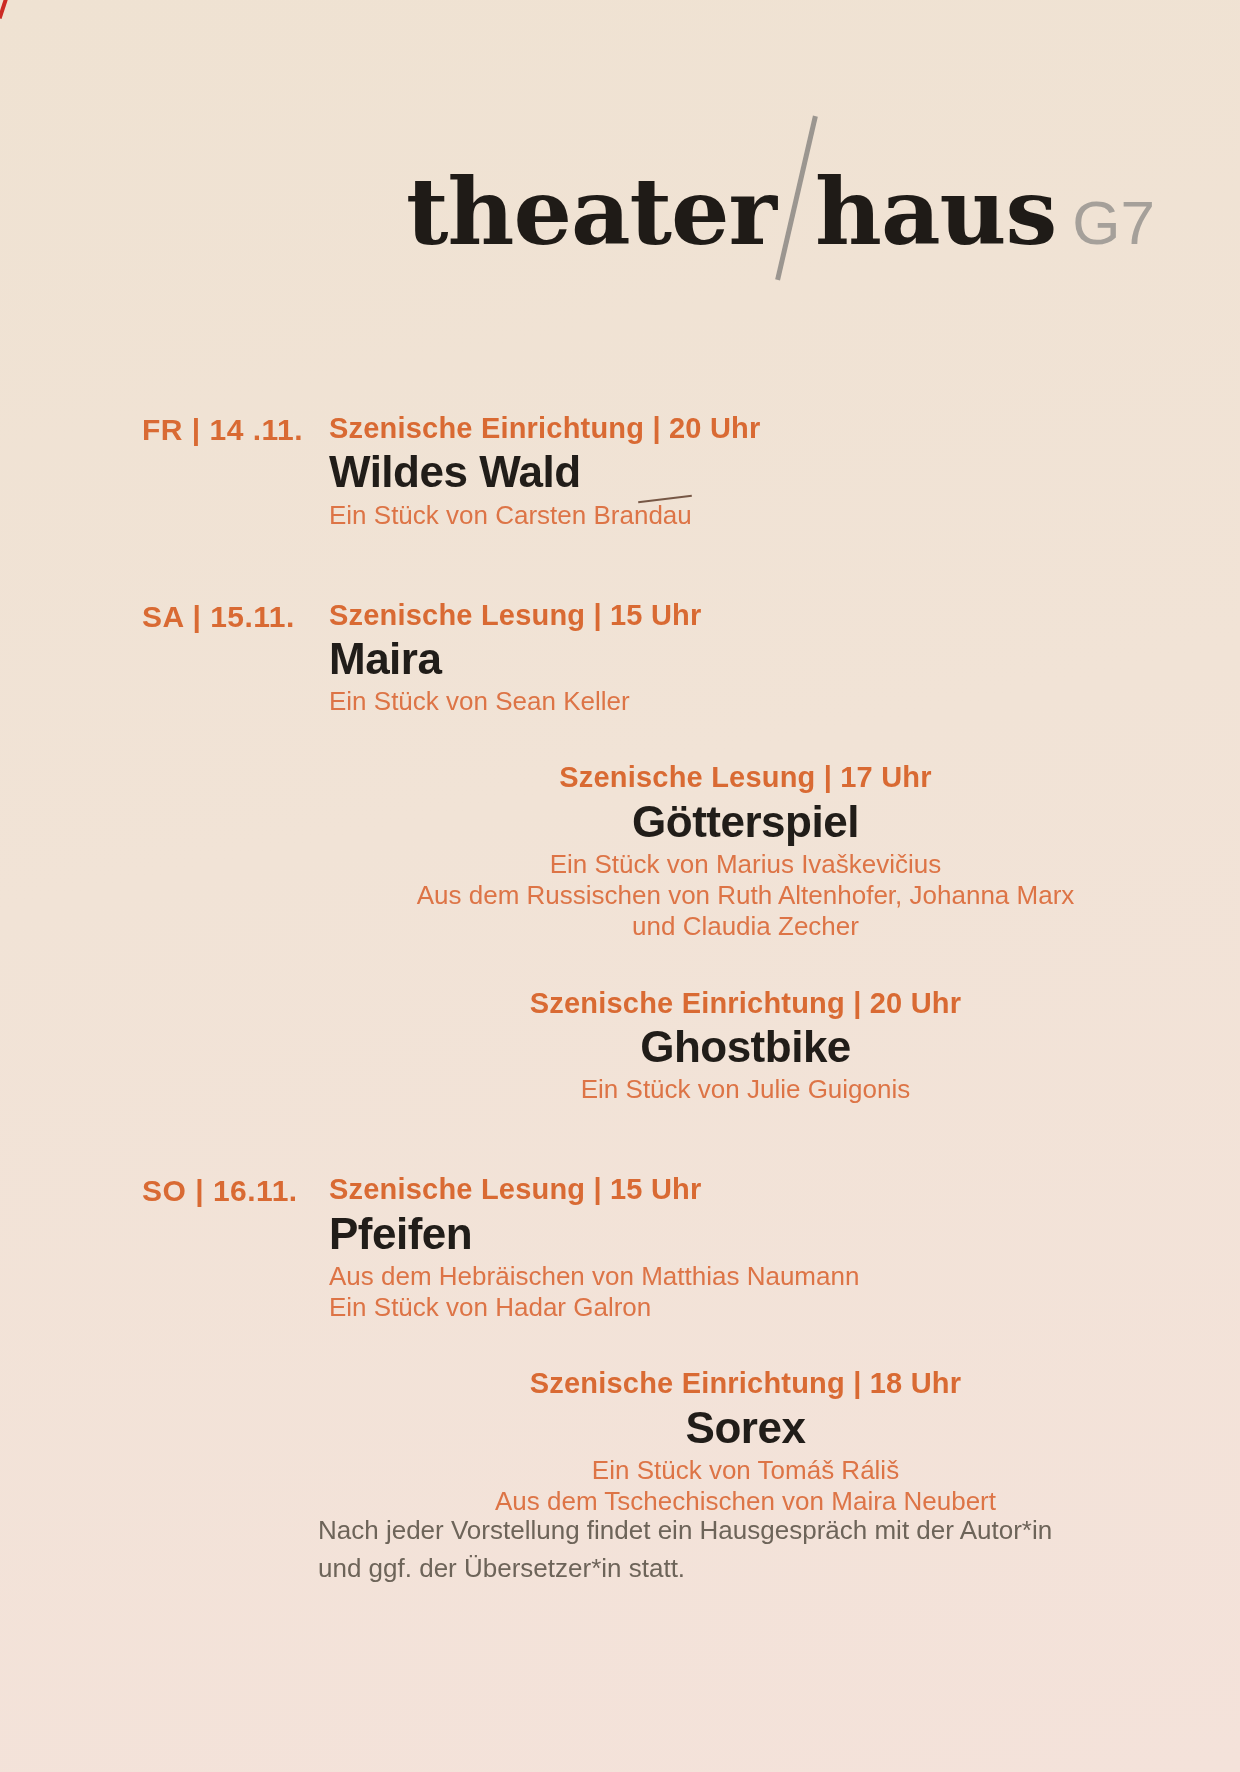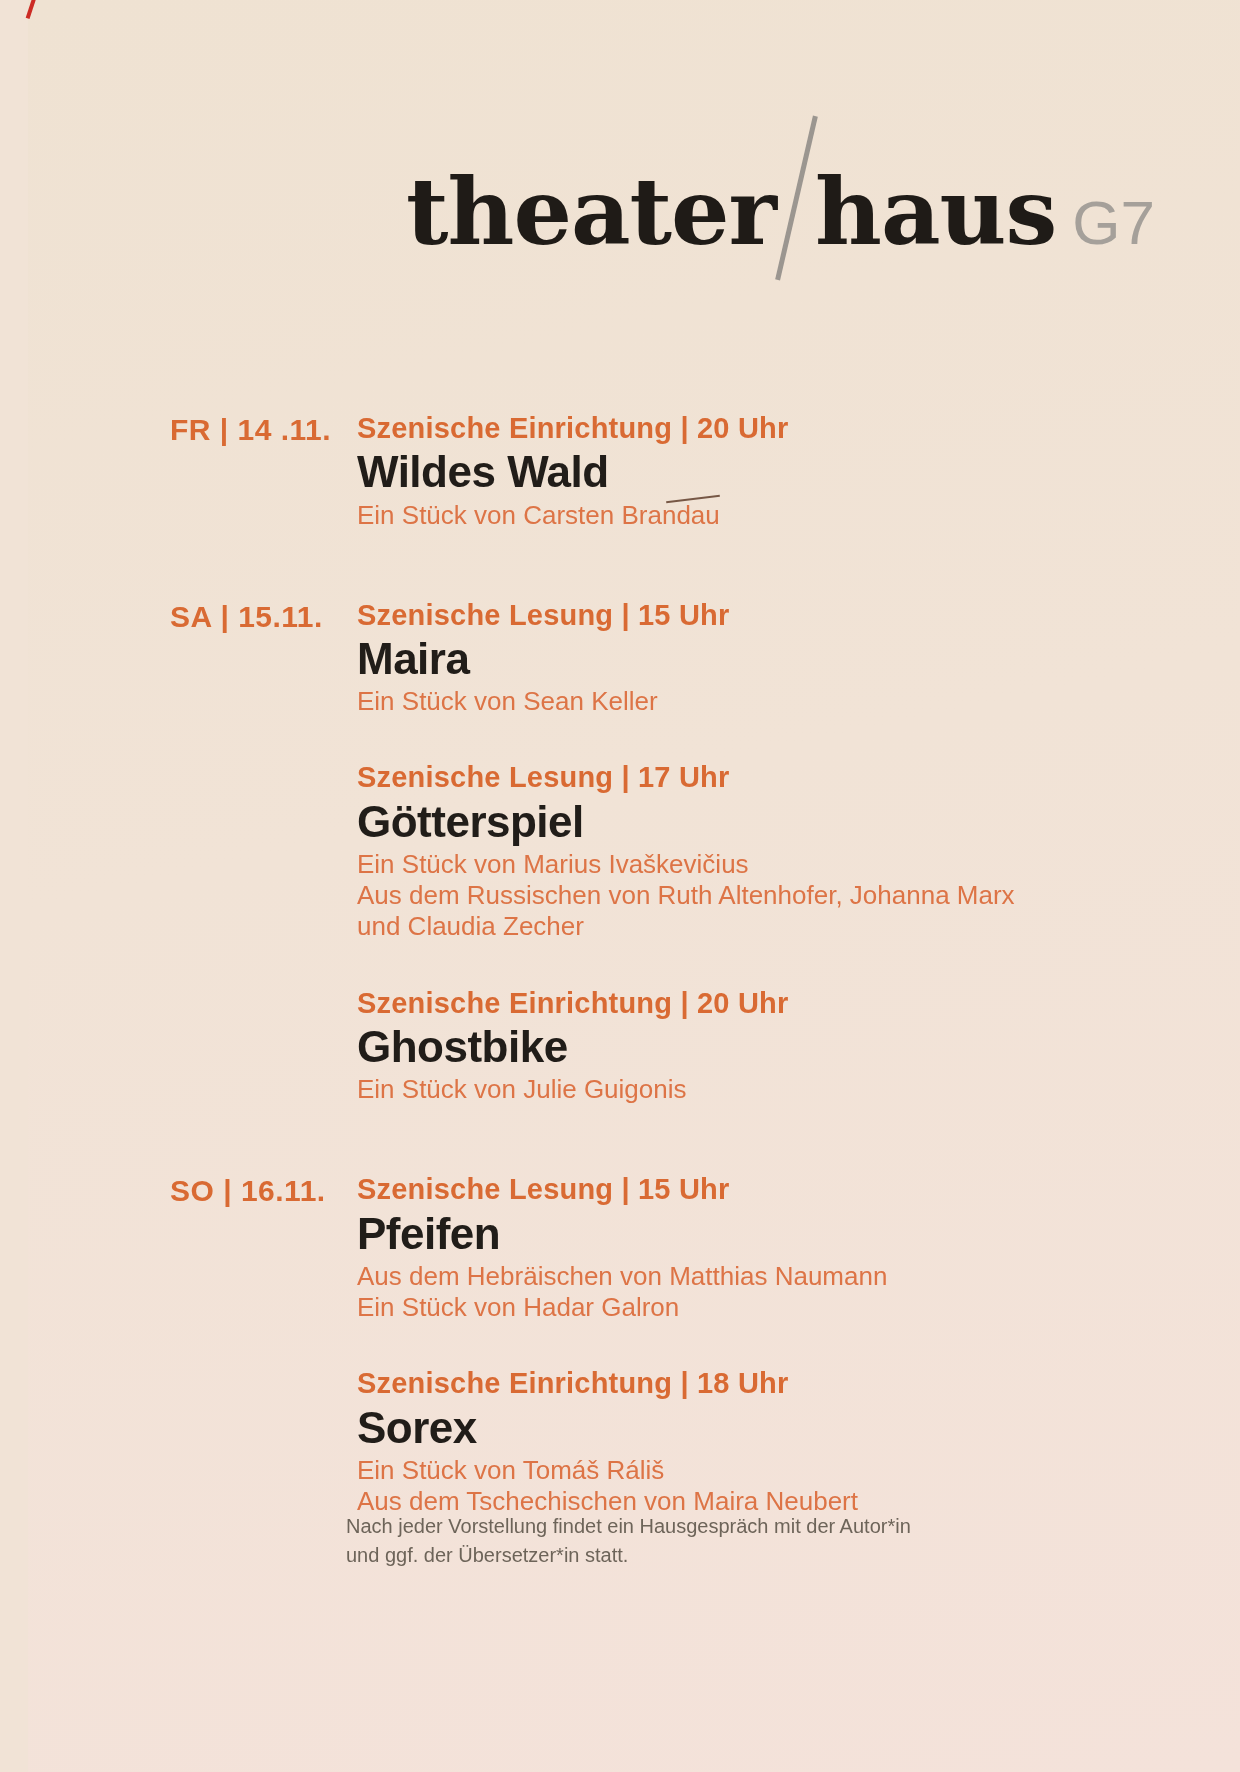--- a/index.html
+++ b/index.html
@@ -6,21 +6,20 @@
   html,body { width:1240px; height:1772px; }
   body {
     font-family:"Liberation Sans", sans-serif;
     background:#f1e3d6;
     position:relative;
     overflow:hidden;
   }
   .page {
     position:absolute; inset:0;
     background:linear-gradient(168deg,#efe2d2 0%, #f1e3d6 45%, #f4e2da 100%);
-    margin-left:28px;
   }
   
   .corner-mark {
     position:absolute; top:-3px; left:1px;
     width:4px; height:22px; background:#cc2b24;
     transform:rotate(18deg);
   }
   
   .logo {
     position:absolute; top:76px; right:85px;
@@ -51,21 +50,21 @@
     font-weight:700; font-size:38px; color:#1f1b17;
   }
   
   .program { position:absolute; top:412px; left:142px; width:1020px; }
   .day-group { display:grid; grid-template-columns:187px 1fr; align-items:start; }
   .day-group + .day-group { margin-top:68px; }
   .date {
     font-weight:700; font-size:30px; letter-spacing:0.5px;
     color:#d96a33; padding-top:1px; white-space:nowrap;
   }
-  .event + .event { margin-top:44px; }
+  .event + .event { margin-top:44px;text-align:center; }
   .meta {
     font-weight:700; font-size:29px; line-height:1.15;
     color:#d96a33; letter-spacing:0.2px;
   }
   .title {
     font-family:Liberation Sans, sans-serif;
     font-weight:700; font-size:44px; line-height:1.05;
     color:#211d19; margin-top:4px; letter-spacing:-0.5px;
   }
   .credits { margin-top:4px; }
@@ -77,21 +76,21 @@
   .pen-mark {
     position:absolute; left:638px; top:498px;
     width:54px; height:2px; background:rgba(96,62,44,0.85);
     transform:rotate(-7deg);
   }
   
   .footer {
     position:absolute; top:1512px; left:318px; width:800px;
   }
   .footer p {
-    font-weight:400; font-size:20px; line-height:1.45;
+    font-weight:400; font-size:26px; line-height:1.45;
     color:#6d6459;
   }
 </style>
 </head>
 <body>
 
 <div class="page">
 
   <span class="corner-mark"></span>
 

